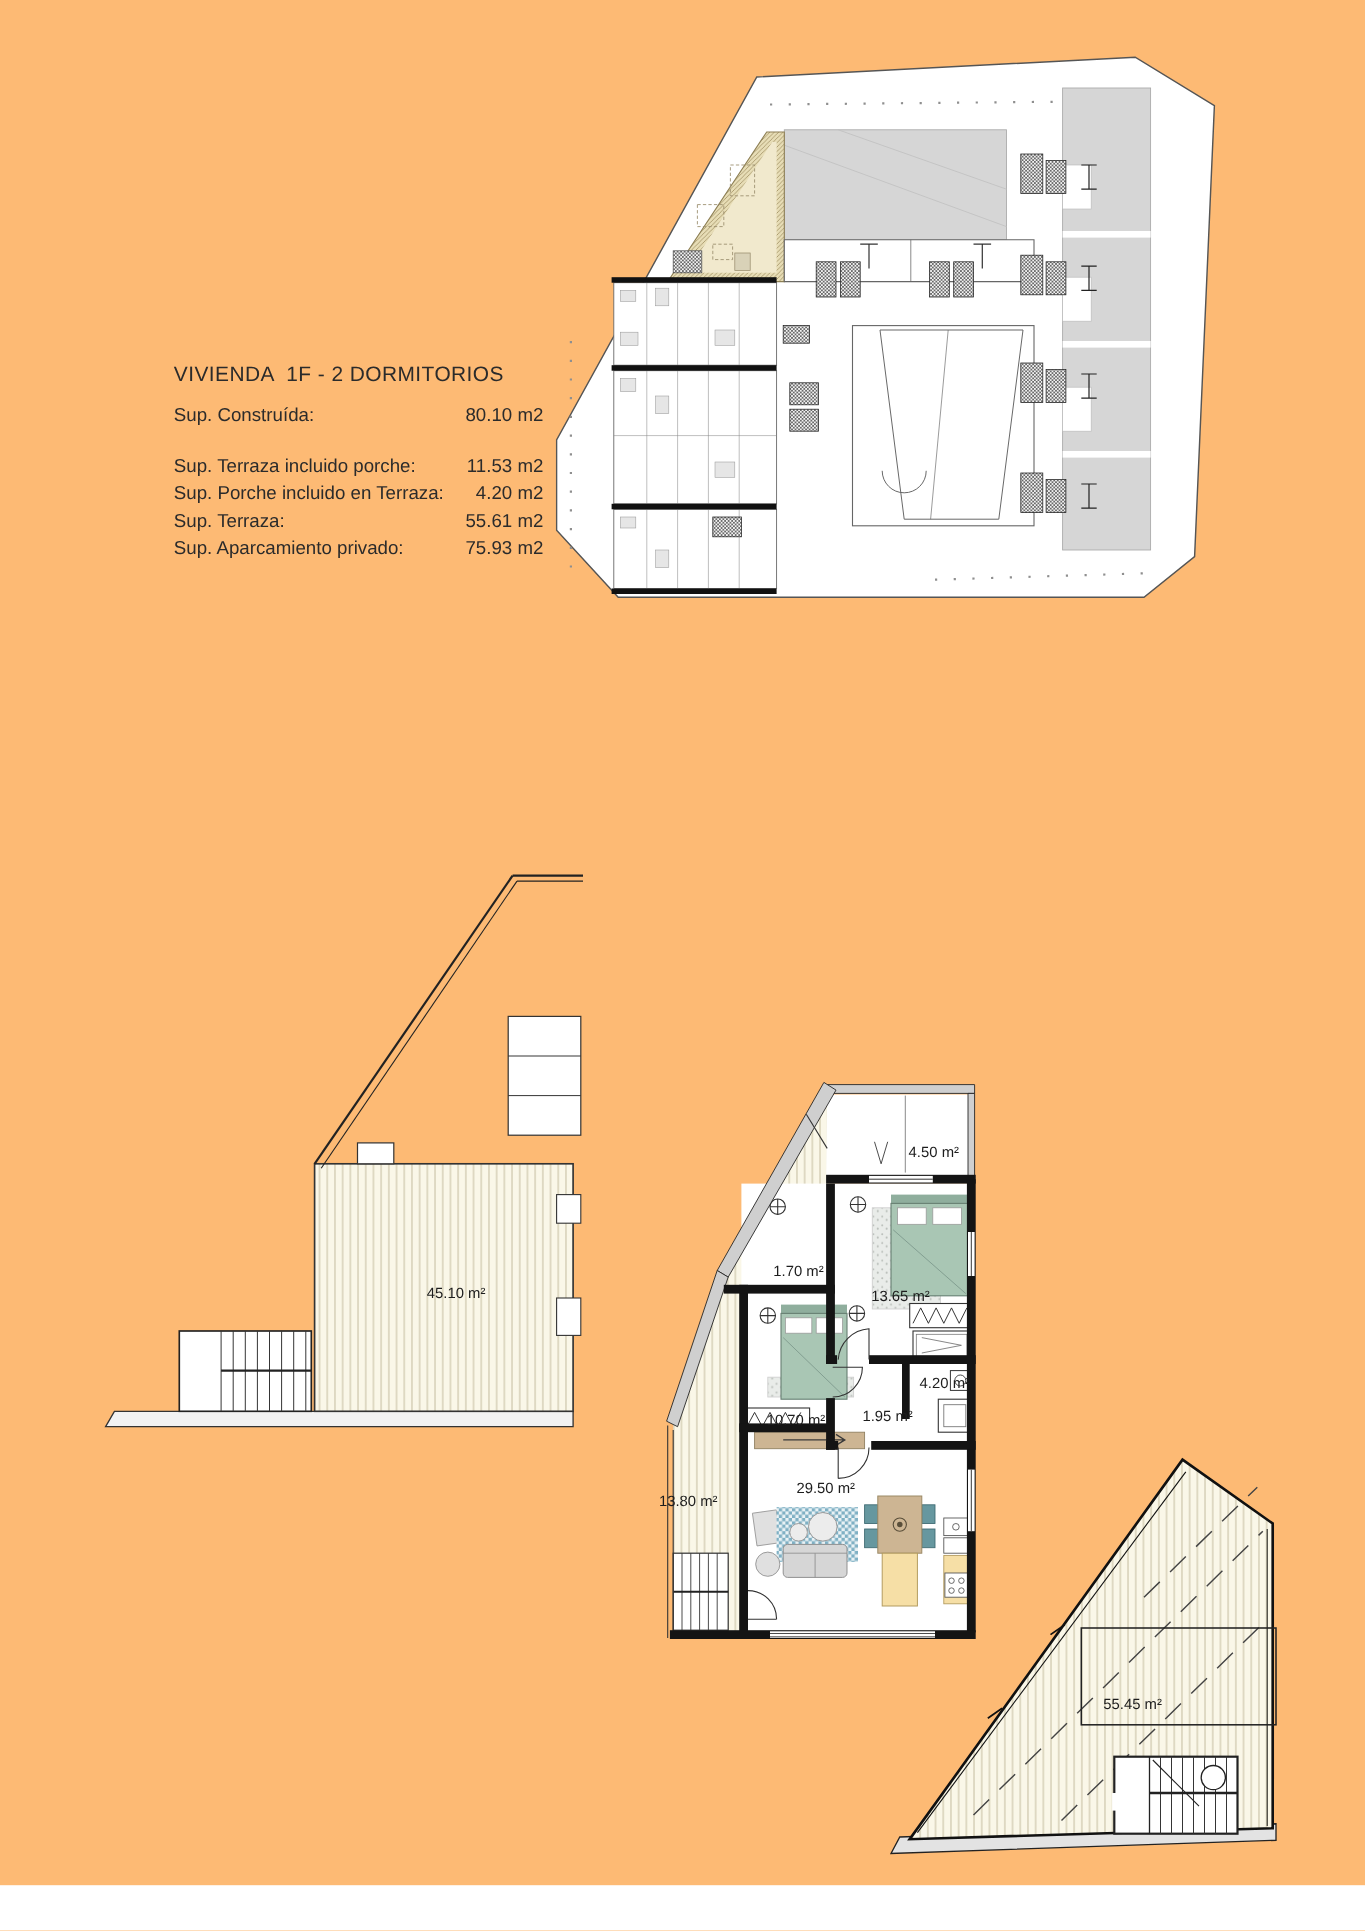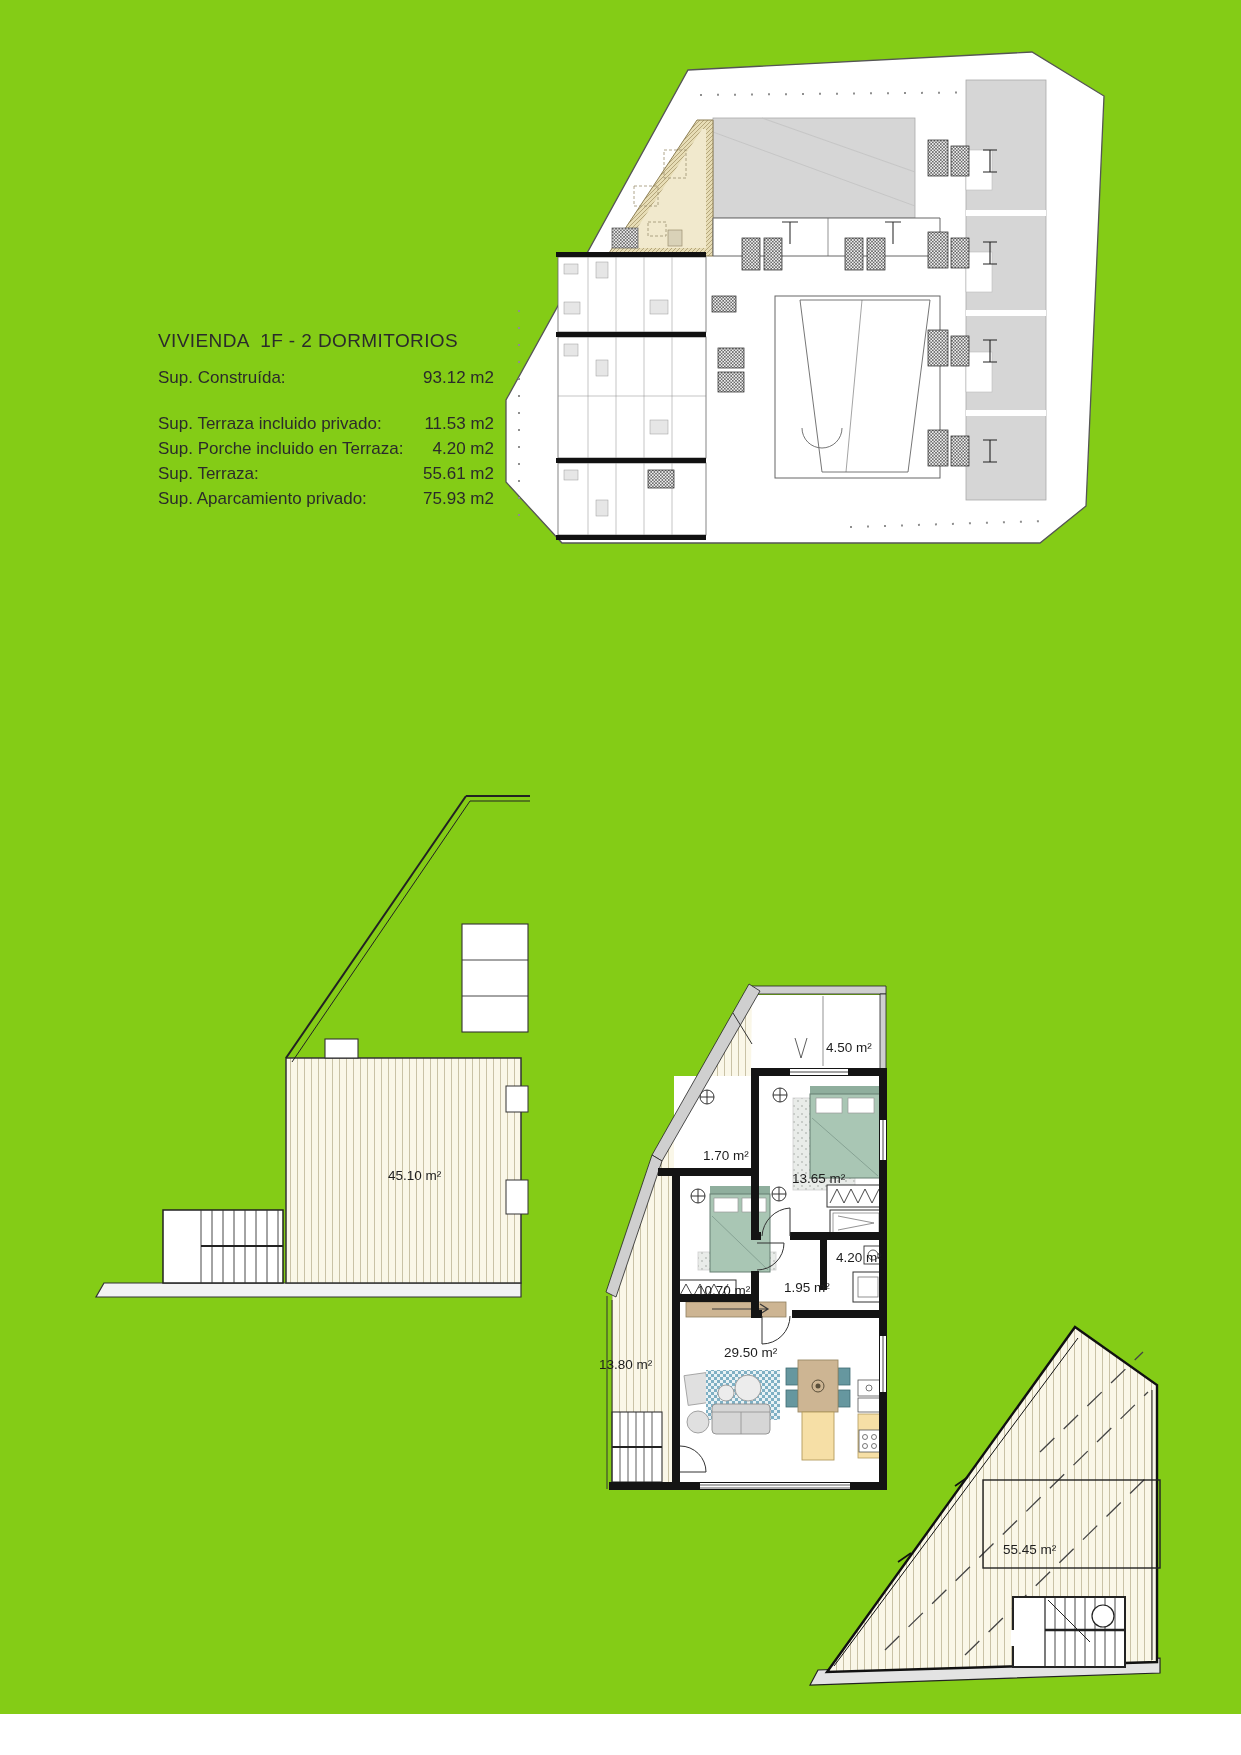--- a/index.html
+++ b/index.html
@@ -1,39 +1,39 @@
 <!DOCTYPE html>
 <html><head>
 <meta charset="utf-8">
 <style>
   html,body{margin:0;padding:0;background:#fff;}
-  #canvas{position:relative;width:1241px;height:1714px;background:#84cc16;overflow:hidden;
+  #canvas{position:relative;width:1241px;height:1714px;background:#fdba74;overflow:hidden;
           font-family:"Liberation Sans",sans-serif;color:#222;}
   .abs{position:absolute;}
   
   #info{left:158px;top:330px;width:336px;}
   #info .title{font-size:19px;letter-spacing:.4px;color:#2b2b2b;white-space:pre;}
   #info .row{position:absolute;left:0;width:336px;display:flex;justify-content:space-between;
              font-size:17px;color:#2b2b2b;}
   .lbl{font-family:"Liberation Sans",sans-serif;font-size:13.5px;fill:#1d1d1d;}
   svg{display:block;}
 </style>
 </head>
 <body>
 
 <div id="canvas">
 
   <div id="info" class="abs">
     <div class="title">VIVIENDA  1F - 2 DORMITORIOS</div>
     <div class="row" style="top:38px">
       <span>Sup. Construída:</span>
-      <span>93.12 m2</span>
+      <span>80.10 m2</span>
     </div>
     <div class="row" style="top:84px">
-      <span>Sup. Terraza incluido privado:</span>
+      <span>Sup. Terraza incluido porche:</span>
       <span>11.53 m2</span>
     </div>
     <div class="row" style="top:109px">
       <span>Sup. Porche incluido en Terraza:</span>
       <span>4.20 m2</span>
     </div>
     <div class="row" style="top:134px">
       <span>Sup. Terraza:</span>
       <span>55.61 m2</span>
     </div>

